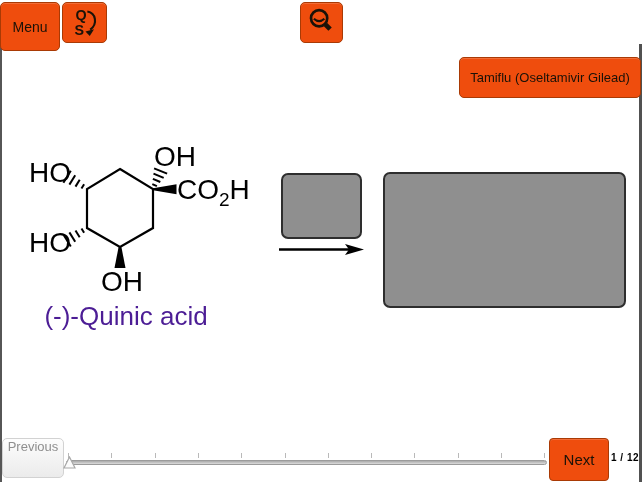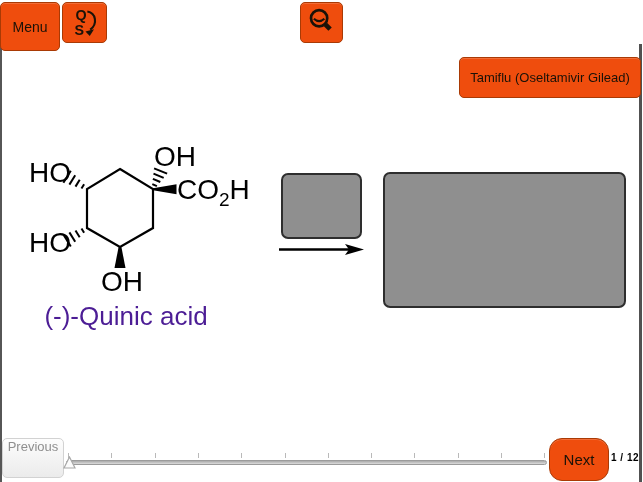--- a/index.html
+++ b/index.html
@@ -46,21 +46,21 @@
   #product-box{left:383px;top:172px;width:243px;height:136px;}
 
   
   #prev-btn{
     position:absolute;left:2px;top:438px;width:62px;height:40px;box-sizing:border-box;
     background:linear-gradient(#fdfdfd,#ebebeb);border:1px solid #d2d2d2;border-radius:5px;
     color:#8f8f8f;font-size:13px;display:flex;align-items:flex-start;justify-content:center;
   }
   #next-btn{
     position:absolute;left:549px;top:438px;width:60px;height:43px;box-sizing:border-box;
-    background:#EF4D0D;border:1px solid #A93A05;border-radius:13px;
+    background:#EF4D0D;border:1px solid #A93A05;border-radius:4px;
     color:#1a1208;font-size:15px;display:flex;align-items:center;justify-content:center;
     cursor:pointer;box-shadow:inset 0 1px 0 rgba(255,255,255,.18);
   }
   #page-slider{position:absolute;left:62px;top:450px;width:486px;height:24px;cursor:pointer;}
   #slider-track{
     position:absolute;left:4px;right:1px;top:10px;height:5px;box-sizing:border-box;
     background:linear-gradient(#a9a9a9,#dcdcdc);border:1px solid #9b9b9b;border-radius:3px;
   }
   .tick{position:absolute;top:3px;width:1px;height:5px;background:#b9b9b9;}
   #slider-thumb{position:absolute;left:1px;top:6px;}

